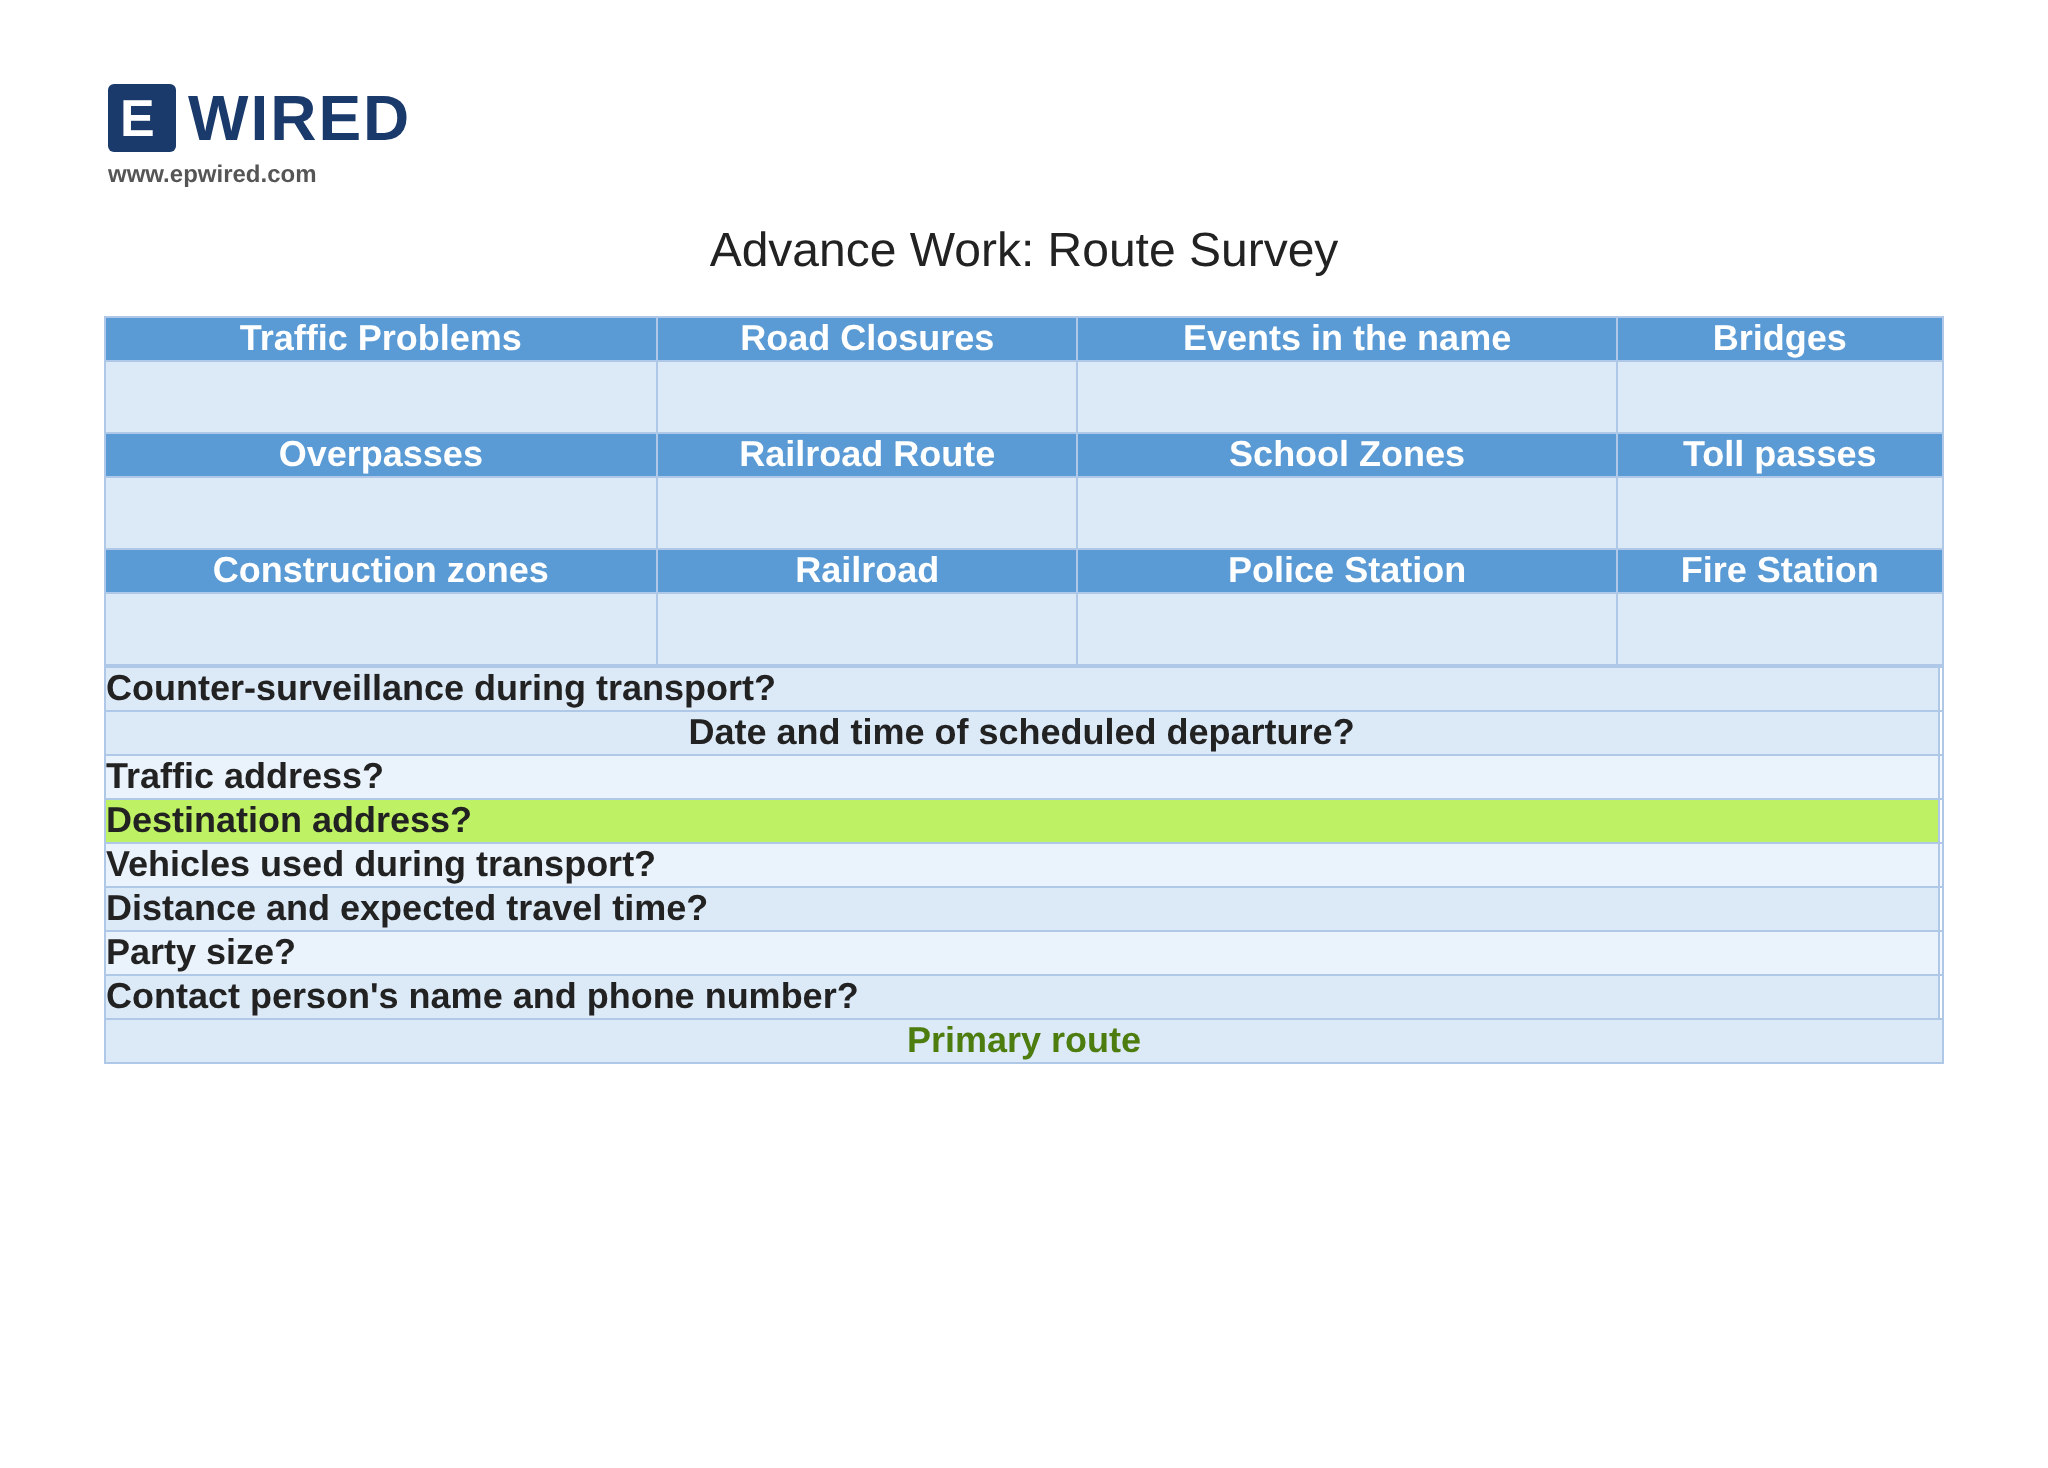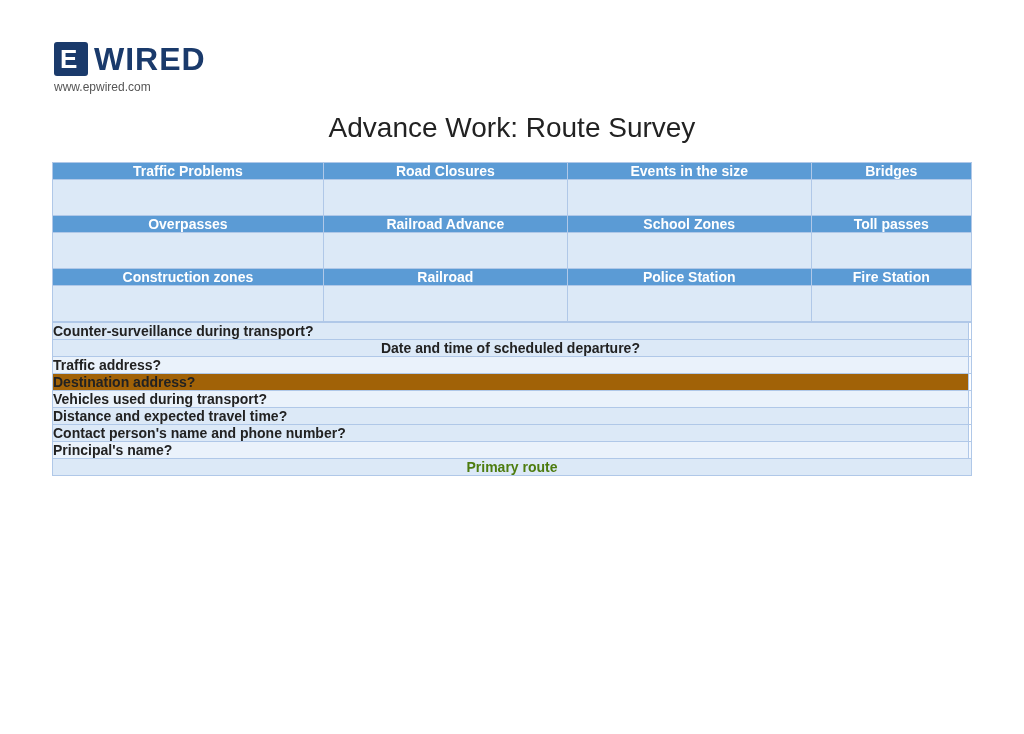--- a/index.html
+++ b/index.html
@@ -37,32 +37,33 @@
       font-size: 32px;
       font-weight: bold;
       color: #1a3a6b;
       letter-spacing: 1px;
     }
     .logo-url {
       font-size: 12px;
       color: #555;
       margin-top: 2px;
       margin-left: 2px;
+      font-weight: bold;
     }
     .page-title {
       text-align: center;
-      font-size: 28px;
+      font-size: 24px;
       font-weight: normal;
       color: #222;
       margin: 18px 0 18px 0;
     }
     .main-table {
       width: 100%;
       border-collapse: collapse;
-      font-size: 14px;
+      font-size: 18px;
       border-radius: 28px;
     }
     .main-table td, .main-table th {
       border: 1px solid #b0c8e8;
       padding: 0;
     }
     .header-cell {
       background: #5b9bd5;
       color: #fff;
       font-weight: bold;
@@ -113,34 +114,34 @@
   </div>
 
   <h1 class="page-title">Advance Work: Route Survey</h1>
 
   <table class="main-table">
     <tbody>
 
       <tr>
         <td class="header-cell">Traffic Problems</td>
         <td class="header-cell">Road Closures</td>
-        <td class="header-cell">Events in the size</td>
+        <td class="header-cell">Events in the name</td>
         <td class="header-cell">Bridges</td>
       </tr>
 
       <tr class="blank-row">
         <td class="data-cell"></td>
         <td class="data-cell"></td>
         <td class="data-cell"></td>
         <td class="data-cell"></td>
       </tr>
 
       <tr>
         <td class="header-cell">Overpasses</td>
-        <td class="header-cell">Railroad Advance</td>
+        <td class="header-cell">Railroad Route</td>
         <td class="header-cell">School Zones</td>
         <td class="header-cell">Toll passes</td>
       </tr>
 
       <tr class="blank-row">
         <td class="data-cell"></td>
         <td class="data-cell"></td>
         <td class="data-cell"></td>
         <td class="data-cell"></td>
       </tr>
@@ -169,38 +170,38 @@
         </tr>
         <tr>
           <td colspan="2" class="label-cell" style="background: rgb(220, 233, 247); text-align: center;">Date and time of scheduled departure?</td>
           <td colspan="2" class="answer-cell" style="background: rgb(255, 255, 255);"></td>
         </tr>
         <tr>
           <td colspan="2" class="label-cell" style="background: rgb(234, 242, 251);">Traffic address?</td>
           <td colspan="2" class="answer-cell" style="background: rgb(245, 249, 255);"></td>
         </tr>
         <tr>
-          <td colspan="2" class="label-cell" style="background: #a16207;">Destination address?</td>
+          <td colspan="2" class="label-cell" style="background: #bef264;">Destination address?</td>
           <td colspan="2" class="answer-cell" style="background: rgb(255, 255, 255);"></td>
         </tr>
         <tr>
           <td colspan="2" class="label-cell" style="background: rgb(234, 242, 251);">Vehicles used during transport?</td>
           <td colspan="2" class="answer-cell" style="background: rgb(245, 249, 255);"></td>
         </tr>
         <tr>
           <td colspan="2" class="label-cell" style="background: rgb(220, 233, 247);">Distance and expected travel time?</td>
           <td colspan="2" class="answer-cell" style="background: rgb(255, 255, 255);"></td>
         </tr>
         <tr>
+          <td colspan="2" class="label-cell" style="background: rgb(234, 242, 251);">Party size?</td>
+          <td colspan="2" class="answer-cell" style="background: rgb(245, 249, 255);"></td>
+        </tr>
+        <tr>
           <td colspan="2" class="label-cell" style="background: rgb(220, 233, 247);">Contact person's name and phone number?</td>
           <td colspan="2" class="answer-cell" style="background: rgb(255, 255, 255);"></td>
-        </tr>
-        <tr>
-          <td colspan="2" class="label-cell" style="background: rgb(234, 242, 251);">Principal's name?</td>
-          <td colspan="2" class="answer-cell" style="background: rgb(245, 249, 255);"></td>
         </tr>
         <tr>
           <td colspan="4" class="footer-cell">Primary route</td>
         </tr>
       </tbody>
   </table>
 
 </div>
 
 </body></html>

